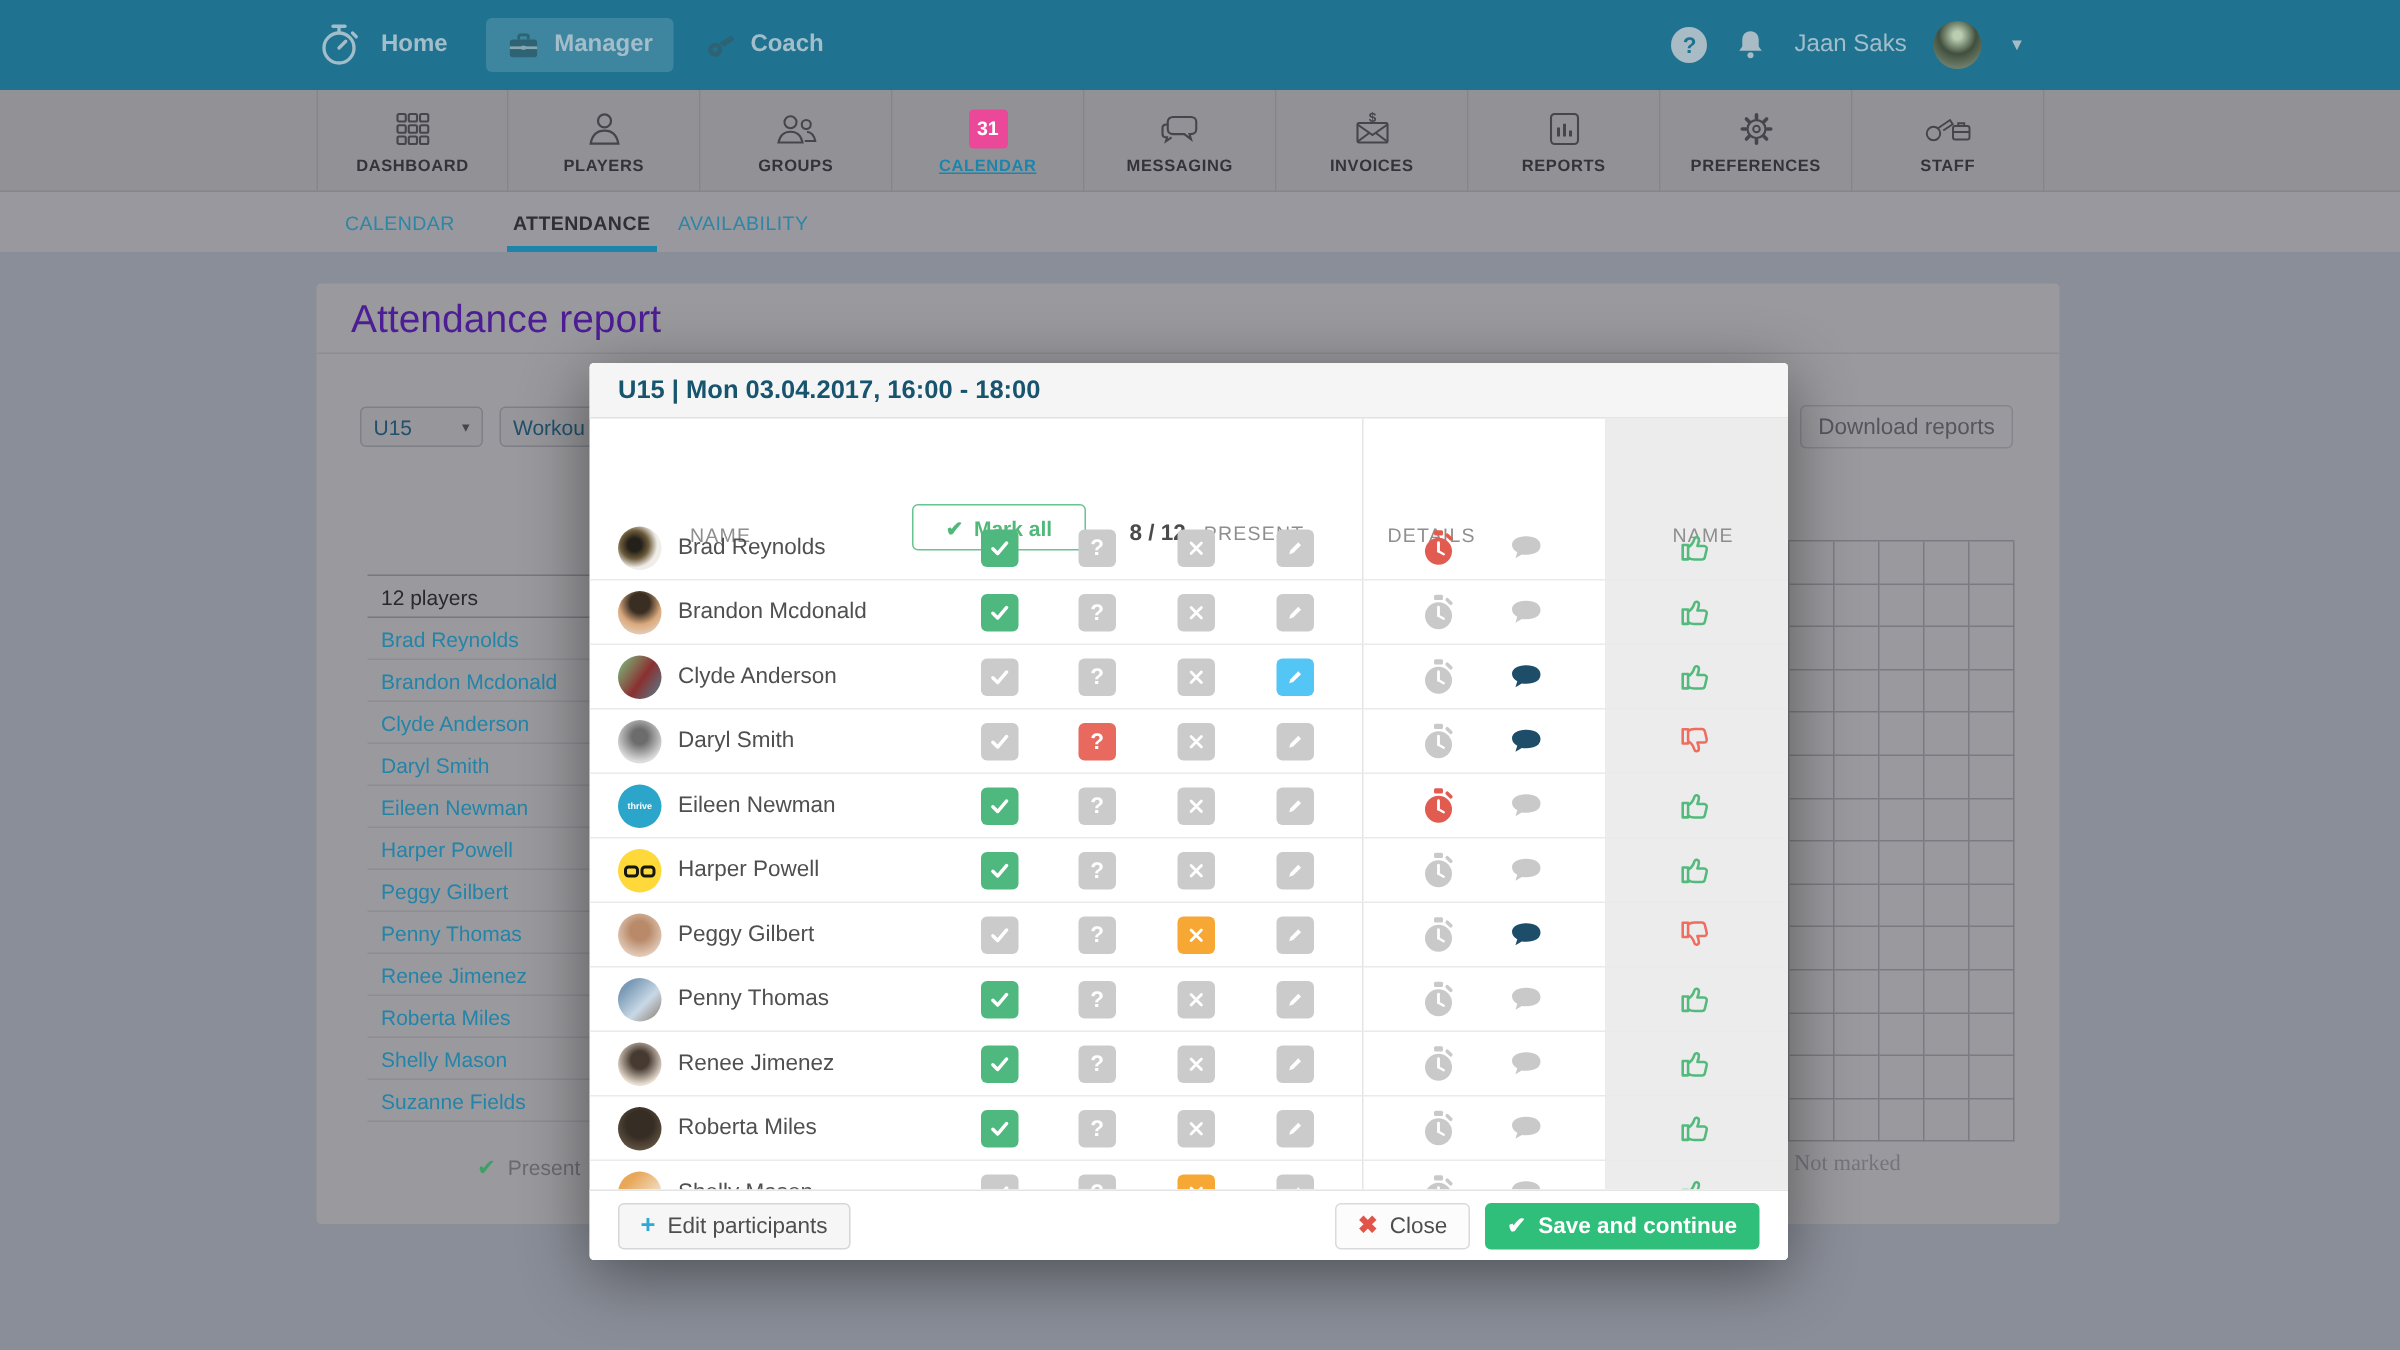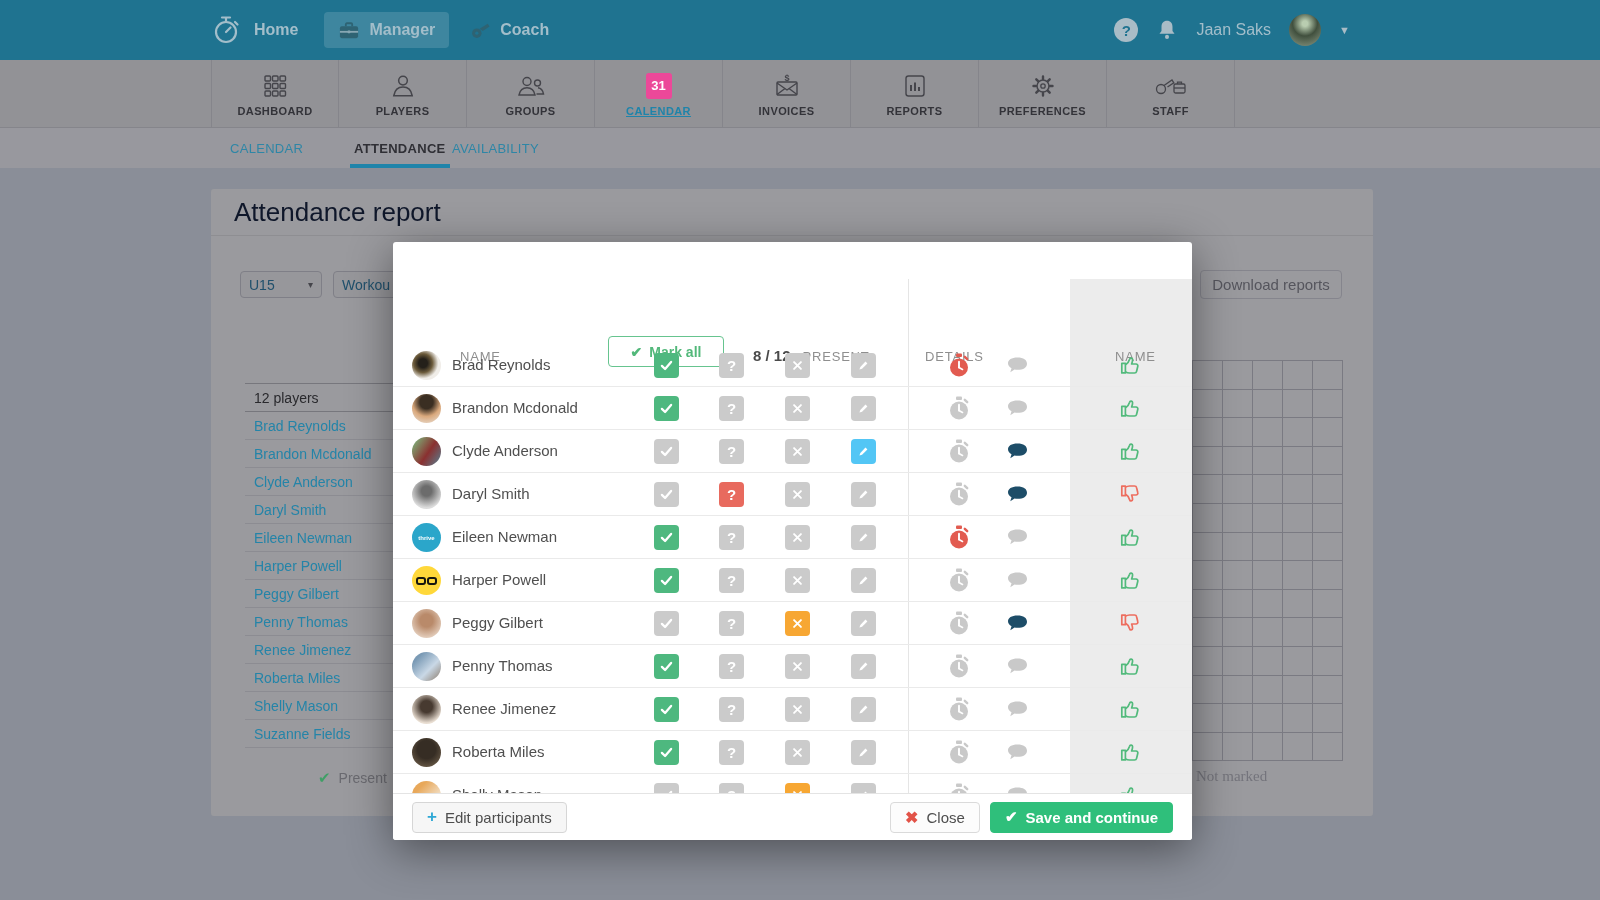--- a/index.html
+++ b/index.html
@@ -29,21 +29,21 @@
 
   
   .subnav { position:absolute; left:0; top:128px; width:1600px; height:40px; background:#98989E; }
   .subtab { position:absolute; top:0; height:40px; display:flex; align-items:center; font-size:13px; color:#2E86A6; cursor:pointer; letter-spacing:.3px; }
   .subtab.active { color:#2F2F35; font-weight:700; }
   .subtab.active::after { content:""; position:absolute; left:-4px; right:-4px; bottom:0; height:4px; background:#1F84AA; }
 
   
   .card { position:absolute; left:211px; top:189px; width:1162px; height:627px; background:#9A9A9E; border-radius:3px; }
   .card-head { height:47px; border-bottom:1px solid #8E8E92; display:flex; align-items:center; padding-left:23px; }
-  .page-title { font-size:26px; color:#0f172a; font-weight:400; }
+  .page-title { font-size:26px; color:#4c1d95; font-weight:400; }
   .select { position:absolute; height:27px; background:#97979B; border:1px solid #7F7F87; border-radius:4px; display:flex; align-items:center; justify-content:space-between; padding:0 8px; font-size:14px; color:#20506C; cursor:pointer; }
   .sel-caret { color:#45454B; font-size:10px; margin-left:8px; }
   .dl-btn { position:absolute; left:989px; top:81px; width:142px; height:29px; border:1px solid #85858D; border-radius:4px; background:transparent; color:#55555D; font-size:15px; cursor:pointer; font-family:inherit; }
 
   .side-list { position:absolute; left:34px; top:194px; width:345px; }
   .side-head { height:29px; border-top:1px solid #77777D; border-bottom:1px solid #77777D; display:flex; align-items:center; padding-left:9px; font-size:14px; color:#29292D; }
   .side-row { height:28px; border-bottom:1px solid #8C8C92; display:flex; align-items:center; padding-left:9px; font-size:14px; color:#2484A8; cursor:pointer; }
 
   .legend-present { position:absolute; left:107px; top:580px; display:flex; align-items:center; gap:8px; font-size:14px; color:#6A6A70; }
   .legend-present .chk { color:#3F9F66; font-size:15px; }
@@ -194,20 +194,29 @@
       <span class="tlabel">GROUPS</span>
     </div>
     <div class="tab active">
       <span class="ticon">
           <span class="cal-badge">31</span>
         </span>
       <span class="tlabel">CALENDAR</span>
     </div>
     <div class="tab">
       <span class="ticon">
+          <svg width="28" height="26" viewBox="0 0 28 24" fill="none" stroke="#45454B" stroke-width="1.4">
+            <path d="M9 4h12c2 0 3.5 1.4 3.5 3.2v5c0 1.8-1.5 3.2-3.5 3.2h-1l1 3.4-4.5-3.4H9c-2 0-3.5-1.4-3.5-3.2v-5C5.5 5.4 7 4 9 4z"></path>
+            <path d="M5 9H4.5C3 9 2 10 2 11.4v3.8c0 1.4 1 2.4 2.5 2.4H5l-.7 2.6L8 17.6"></path>
+          </svg>
+        </span>
+      <span class="tlabel">MESSAGING</span>
+    </div>
+    <div class="tab">
+      <span class="ticon">
           <svg width="28" height="26" viewBox="0 0 28 26" fill="none" stroke="#45454B" stroke-width="1.4">
             <rect x="4" y="9" width="20" height="13" rx="1"></rect>
             <path d="M4 10l10 7 10-7"></path>
             <path d="M4 21.5l8-6M24 21.5l-8-6"></path>
             <text x="14" y="8" font-size="9" fill="#45454B" stroke="none" text-anchor="middle" font-weight="bold">$</text>
           </svg>
         </span>
       <span class="tlabel">INVOICES</span>
     </div>
     <div class="tab">
@@ -241,21 +250,21 @@
             <path d="M20 14h11"></path>
           </svg>
         </span>
       <span class="tlabel">STAFF</span>
     </div>
   </div>
 </div>
 
 <div class="subnav">
   <span class="subtab" style="left:230px;">CALENDAR</span>
-  <span class="subtab active" style="left:354px;text-align:right;">ATTENDANCE</span>
+  <span class="subtab active" style="left:342px;text-align:right;">ATTENDANCE</span>
   <span class="subtab" style="left:452px;">AVAILABILITY</span>
 </div>
 
 <div class="card">
   <div class="card-head">
     <span class="page-title">Attendance report</span>
   </div>
 
   <div class="select" style="left:29px; top:82px; width:82px;">
     <span>U15</span>
@@ -358,20 +367,23 @@
     <i></i>
     <i></i>
     <i></i>
     <i></i>
     <i></i>
     <i></i>
     <i></i>
   </div>
 
 <div class="modal">
+  <div class="modal-head">
+    <span class="modal-title">U15 | Mon 03.04.2017, 16:00 - 18:00</span>
+  </div>
 
   <div class="rsvp-strip"></div>
   <div class="vsep"></div>
 
   <div class="thead">
     <span class="th-label" style="left:67px;">NAME</span>
     <button class="markall">
       <span>✔</span>
       <span>Mark all</span>
     </button>

